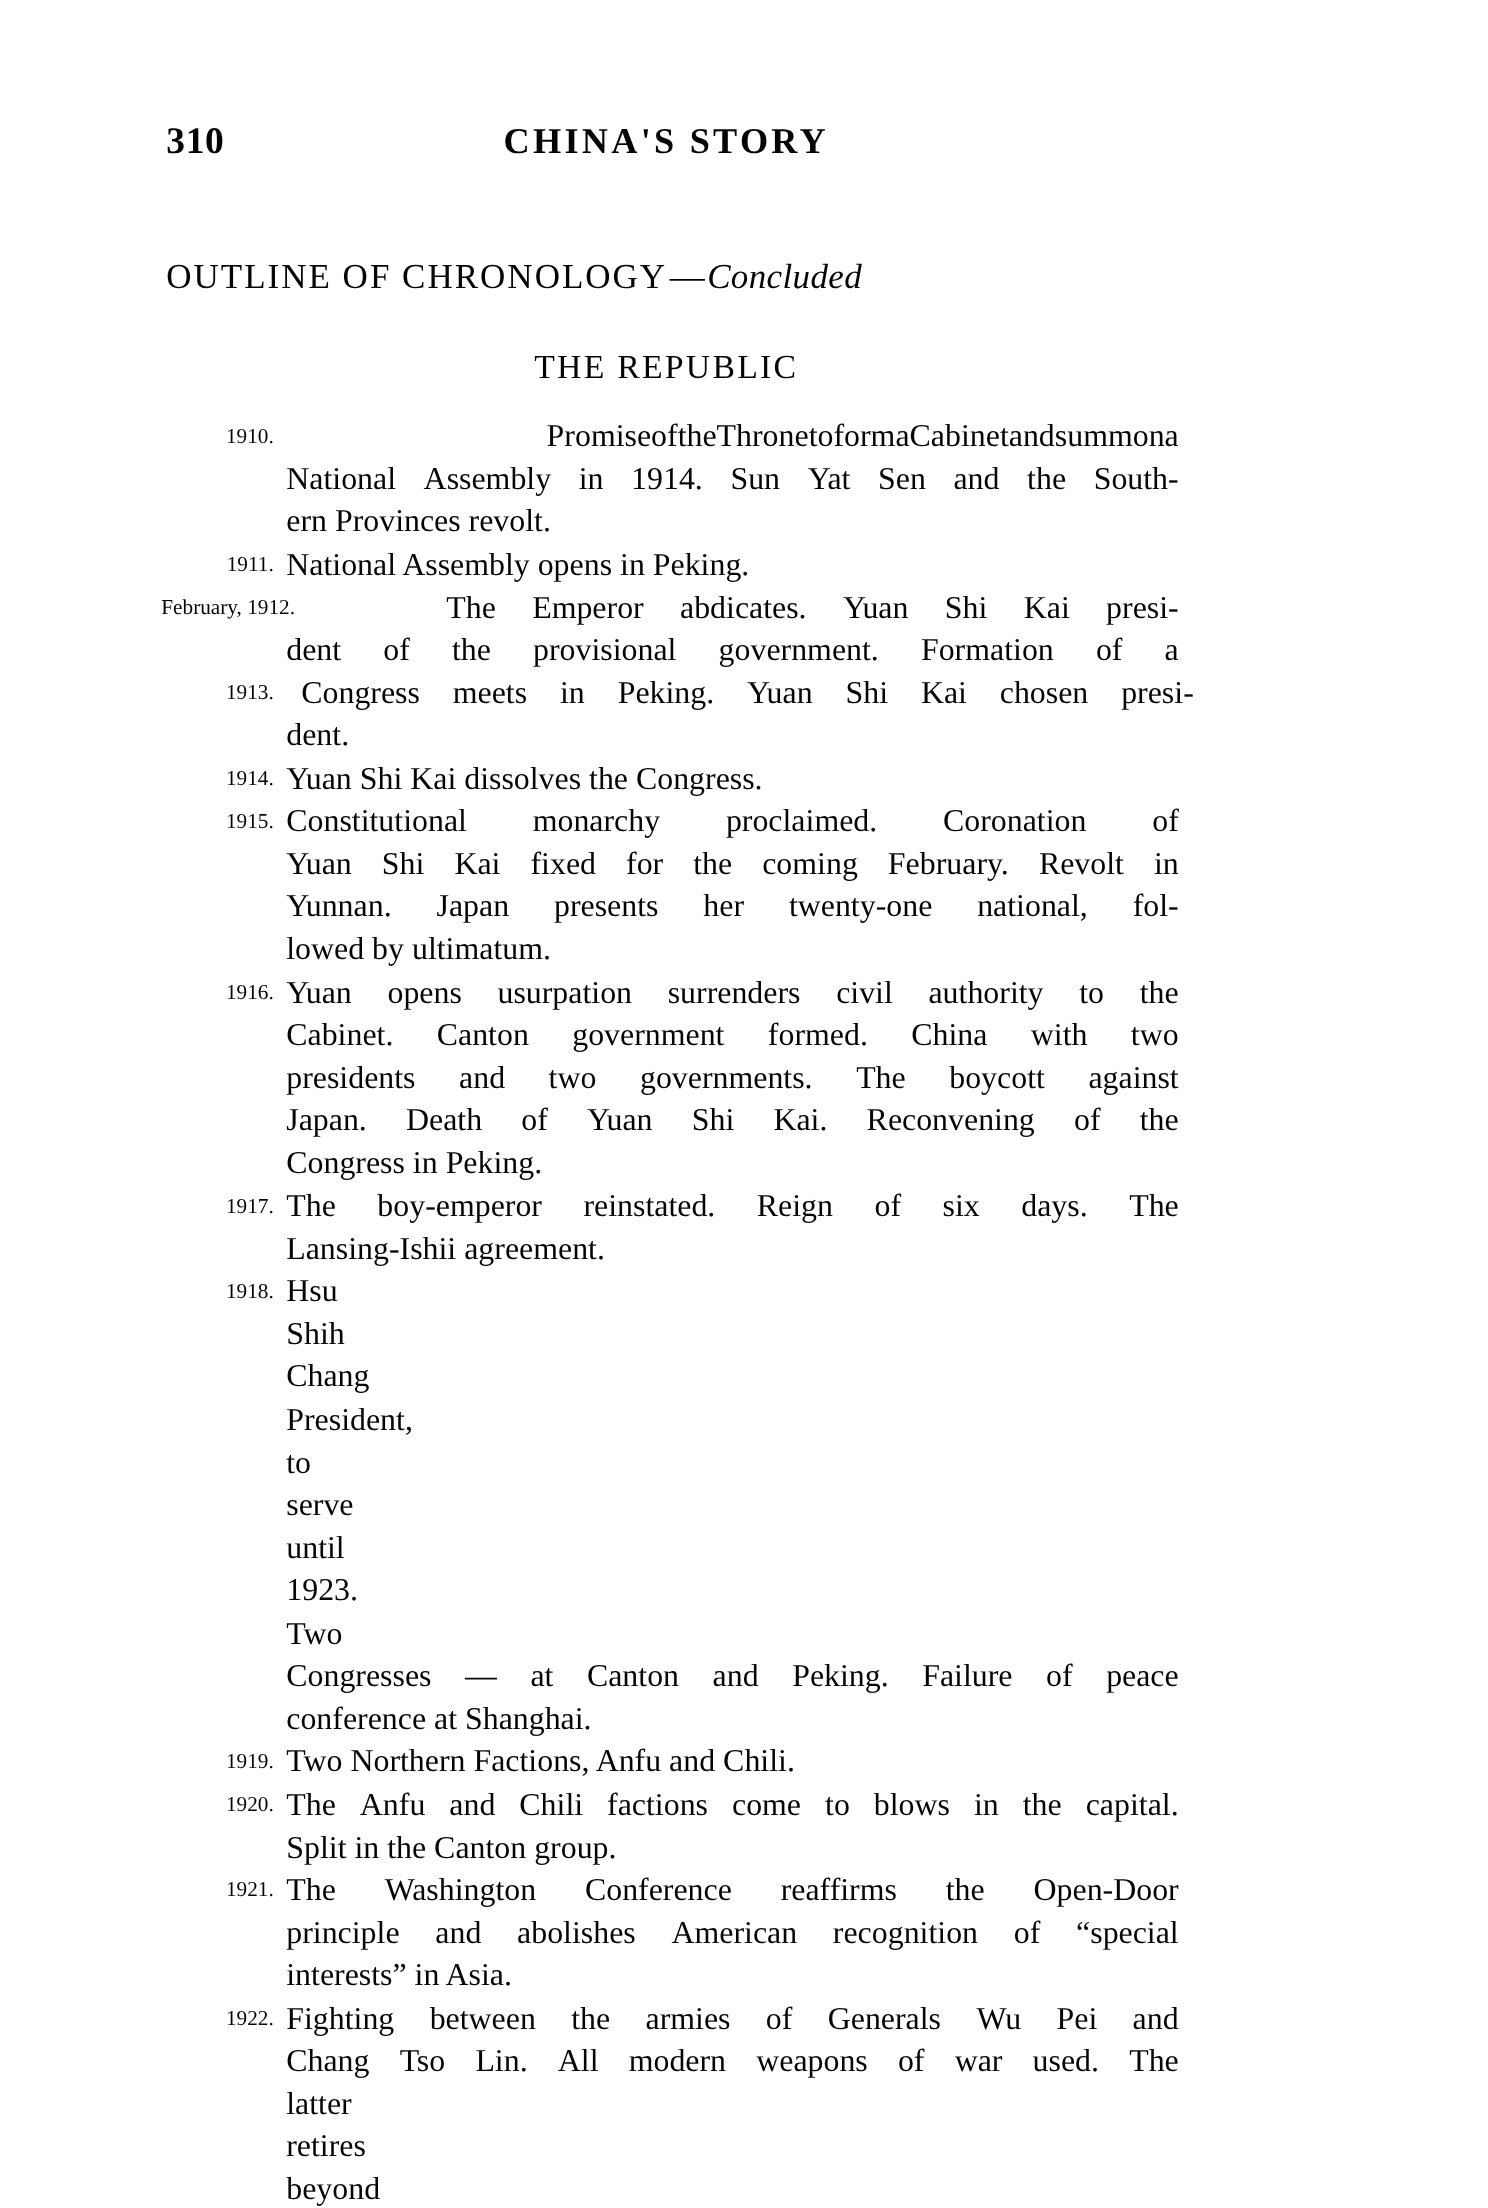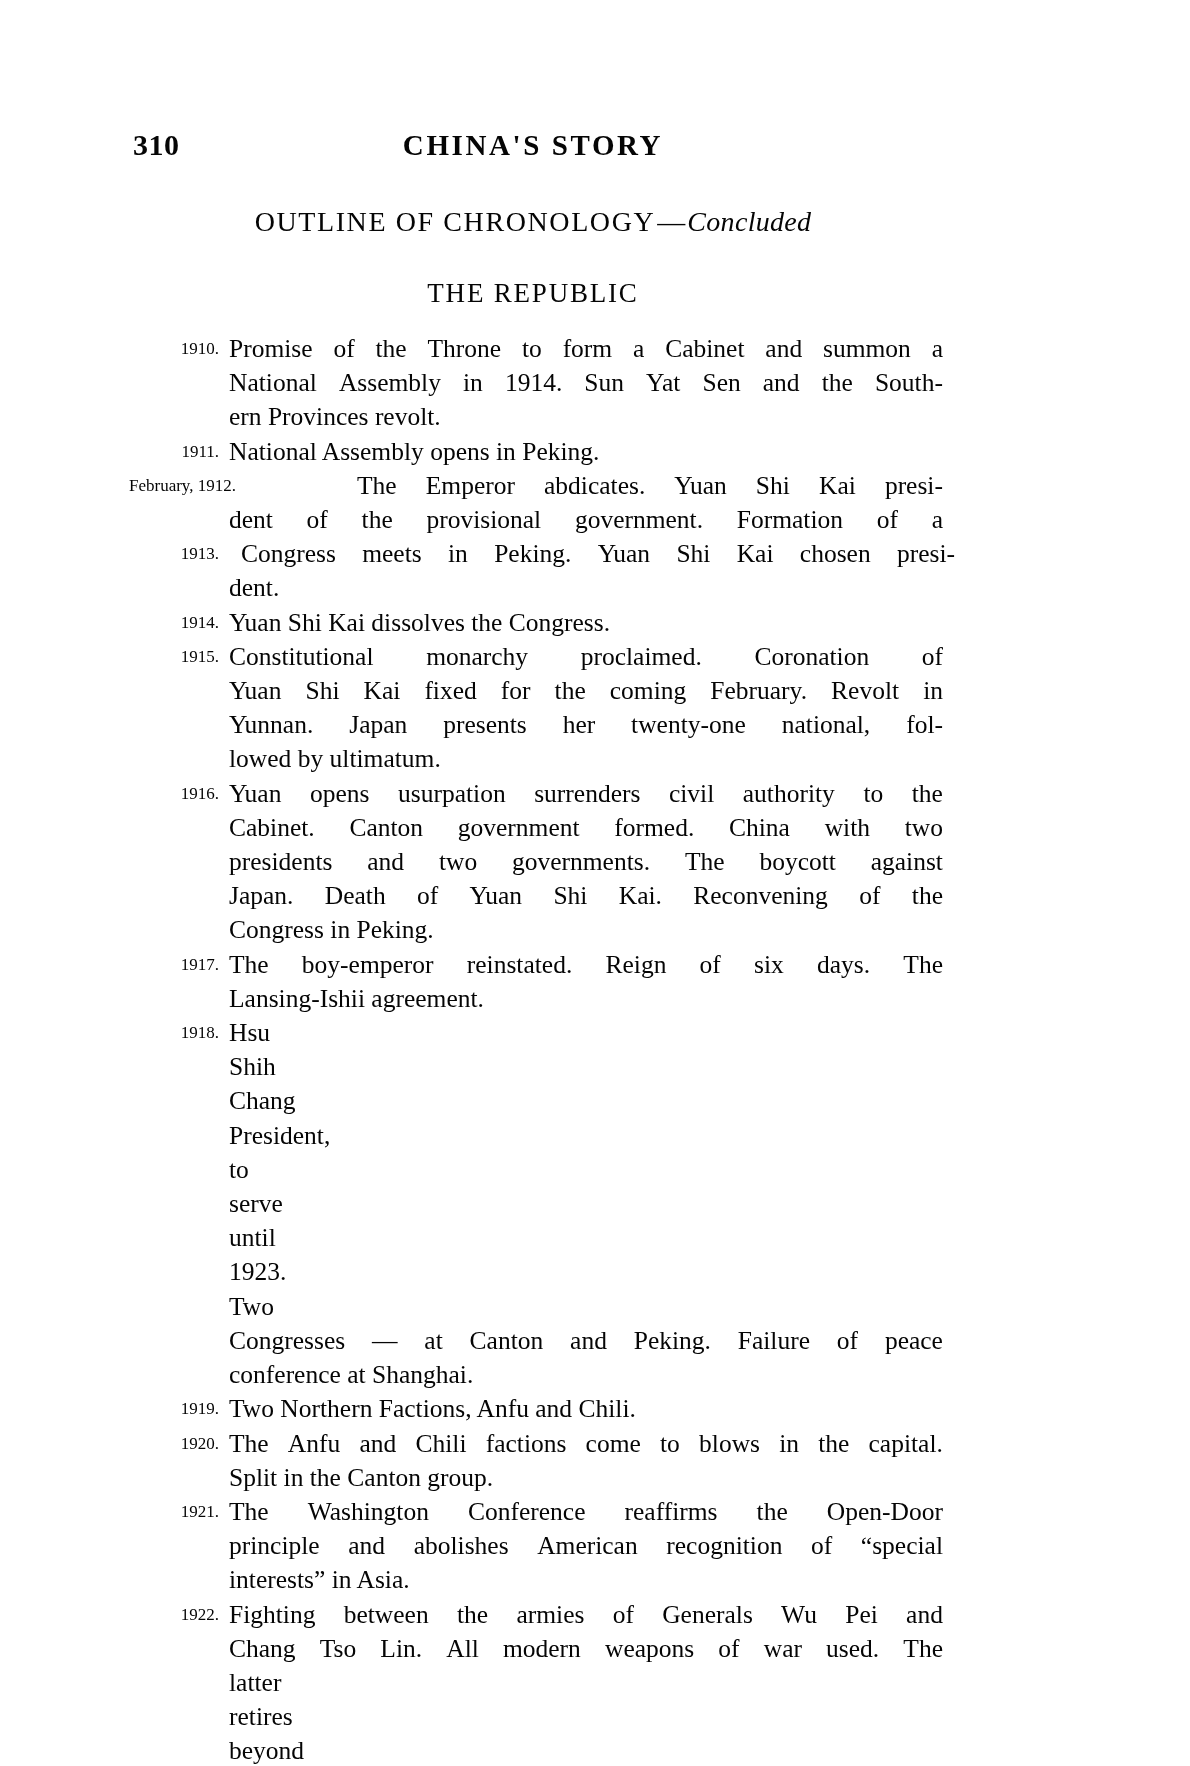--- a/index.html
+++ b/index.html
@@ -24,21 +24,20 @@
     overflow: hidden;
   }
 
   
   .running-head {
     position: absolute;
     left: 133px;
     top: 96px;
     width: 800px;
     height: 42px;
-    margin-top: 32px;
   }
   .folio {
     position: absolute;
     left: 0;
     top: 0;
     font-size: 30px;
     font-weight: bold;
     letter-spacing: 0.5px;
   }
   .head-title {
@@ -51,21 +50,20 @@
     font-weight: bold;
     letter-spacing: 2.6px;
   }
 
   
   .chap-title {
     position: absolute;
     left: 133px;
     top: 206px;
     width: 800px;
-    text-align: center;
     font-size: 28px;
     letter-spacing: 1.2px;
     white-space: nowrap;
   }
   .chap-title .word { letter-spacing: 1.6px; }
   .chap-title .dash {
     letter-spacing: 0;
     padding: 0 2px;
   }
   .chap-title .concl {
@@ -143,21 +141,21 @@
   <div class="chap-title">
     <span class="word">OUTLINE  OF  CHRONOLOGY</span><span class="dash">—</span><span class="concl">Concluded</span>
   </div>
 
   <div class="sub-title">THE REPUBLIC</div>
 
   <div class="chron">
       <div class="entry">
         <span class="year">1910.</span>
         <div class="body">
-          <span class="line j" style="width: 714px;">
+          <span class="line j" style="width: 714px; justify-content: flex-end;">
             <span>Promise</span>
             <span>of</span>
             <span>the</span>
             <span>Throne</span>
             <span>to</span>
             <span>form</span>
             <span>a</span>
             <span>Cabinet</span>
             <span>and</span>
             <span>summon</span>

